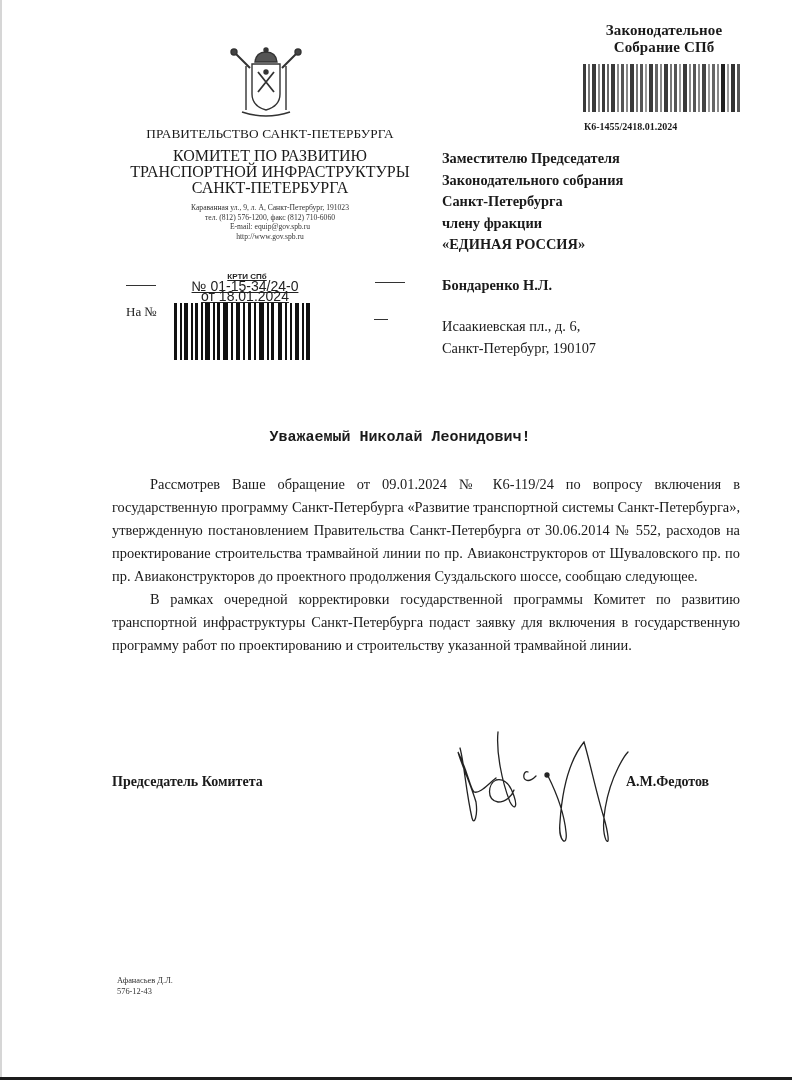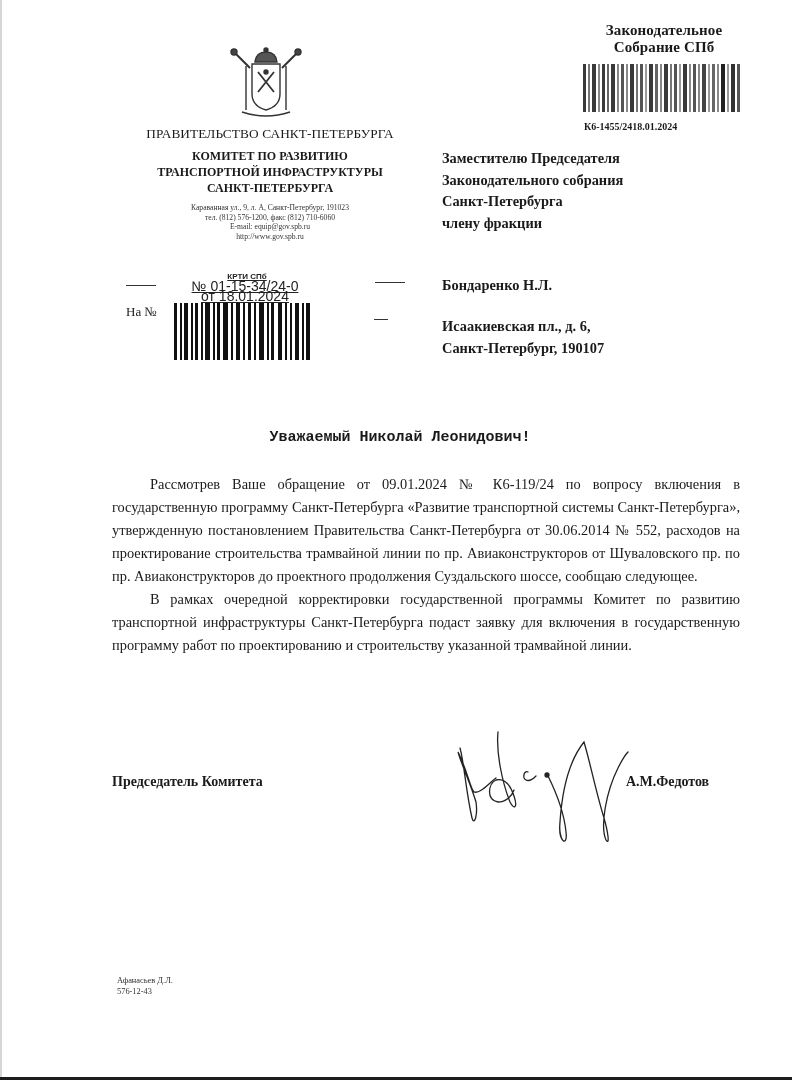--- a/index.html
+++ b/index.html
@@ -14,33 +14,33 @@
     
     .reg-stamp { position: absolute; left: 578px; top: 22px; width: 172px; }
     .reg-org { font-size: 15px; font-weight: bold; text-align: center; letter-spacing: 0.1px; }
     .reg-barcode { margin-top: 8px; margin-left: 5px; width: 159px; height: 48px; }
     .reg-foot { display: flex; justify-content: flex-start; font-size: 10px; font-weight: bold; margin-top: 5px; padding-left: 6px; }
 
     
     .emblem { position: absolute; left: 228px; top: 46px; width: 76px; height: 74px; }
     .lh { position: absolute; left: 110px; width: 320px; text-align: center; }
     .lh-gov { top: 126px; font-size: 13.3px; letter-spacing: 0.1px; }
-    .lh-committee { top: 148px; font-size: 12px; font-weight: bold; line-height: 16px; }
+    .lh-committee { top: 148px; font-size: 16px; font-weight: normal; line-height: 16px; }
     .lh-contacts { top: 203px; font-size: 7.6px; line-height: 9.6px; color: #333; }
     .out-stamp { position: absolute; left: 170px; top: 272px; width: 150px; font-family: "Liberation Sans", sans-serif; color: #222; text-decoration: underline; }
     .out-stamp .s1 { font-size: 8px; font-weight: bold; text-align: center; padding-left: 4px; }
     .out-stamp .s2 { font-size: 14px; text-align: center; line-height: 10px; }
     .out-barcode { position: absolute; left: 174px; top: 303px; width: 136px; height: 57px; }
     .na-label { position: absolute; left: 126px; top: 304px; font-size: 13px; }
     .hline { position: absolute; height: 1px; background: #333; }
 
     
     .addr { position: absolute; left: 442px; top: 148px; font-size: 14.4px; font-weight: bold; line-height: 21.5px; }
     .addr-name { position: absolute; left: 442px; top: 277px; font-size: 14.4px; font-weight: bold; }
-    .addr-post { position: absolute; left: 442px; top: 316px; font-size: 14.4px; font-weight: bold; line-height: 21.5px; }
+    .addr-post { position: absolute; left: 442px; top: 316px; font-size: 14.4px; font-weight: normal; line-height: 21.5px; }
 
     
     .salutation { position: absolute; left: 0; width: 792px; top: 429px; text-align: center; font-size: 15px; font-weight: bold; padding-left: 8px; box-sizing: border-box; font-family: Liberation Mono, monospace; }
     .body-text { position: absolute; left: 112px; top: 473px; width: 628px; font-size: 14.4px; line-height: 23px; text-align: justify; }
     .body-text p { margin: 0; text-indent: 38px; }
 
     
     .sign-title { position: absolute; left: 112px; top: 774px; font-size: 14px; font-weight: bold; }
     .sign-name { position: absolute; left: 626px; top: 774px; font-size: 14px; font-weight: bold; }
     .signature { position: absolute; left: 440px; top: 722px; width: 190px; height: 130px; }
@@ -164,20 +164,21 @@
       <rect x="128" y="0" width="2" height="57"></rect>
       <rect x="132" y="0" width="4" height="57"></rect>
   </g>
 </svg>
 
 <div class="addr">
   <div>Заместителю Председателя</div>
   <div>Законодательного собрания</div>
   <div>Санкт-Петербурга</div>
   <div>члену фракции</div>
+  <div>«ЕДИНАЯ РОССИЯ»</div>
 </div>
 <div class="addr-name">Бондаренко Н.Л.</div>
 <div class="addr-post">
   <div>Исаакиевская пл., д. 6,</div>
   <div>Санкт-Петербург, 190107</div>
 </div>
 
 <div class="salutation">Уважаемый Николай Леонидович!</div>
 <div class="body-text">
   <p>Рассмотрев Ваше обращение от 09.01.2024 № К6-119/24 по вопросу включения в государственную программу Санкт-Петербурга «Развитие транспортной системы Санкт-Петербурга», утвержденную постановлением Правительства Санкт-Петербурга от 30.06.2014 № 552, расходов на проектирование строительства трамвайной линии по пр. Авиаконструкторов от Шуваловского пр. по пр. Авиаконструкторов до проектного продолжения Суздальского шоссе, сообщаю следующее.</p>

